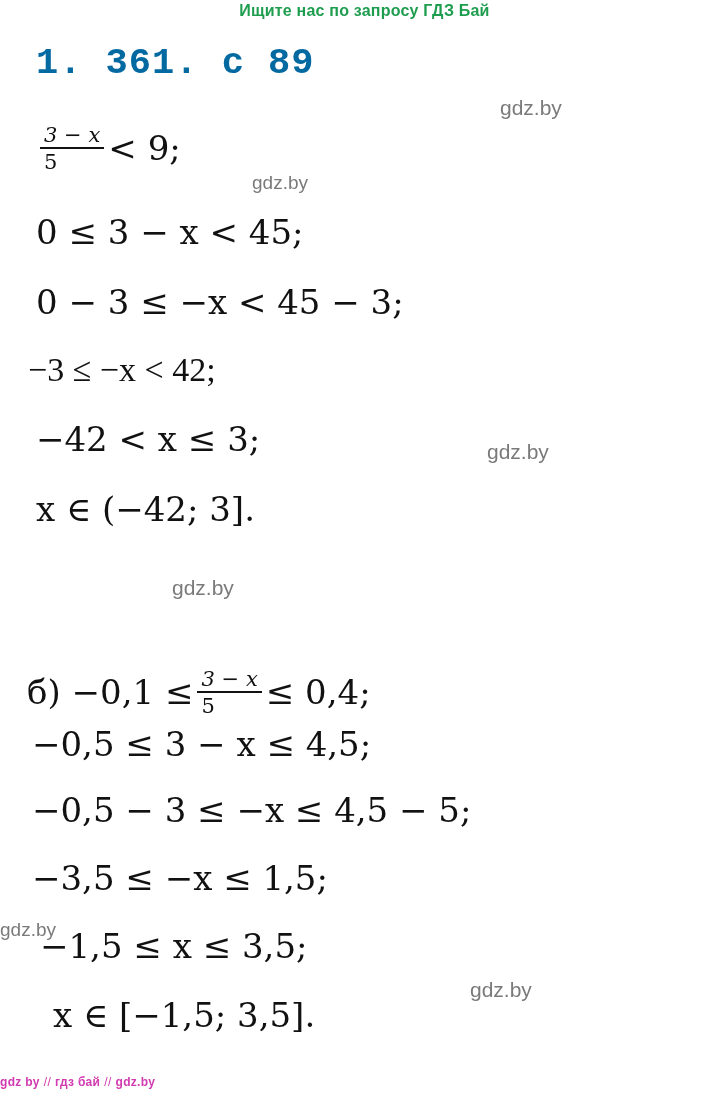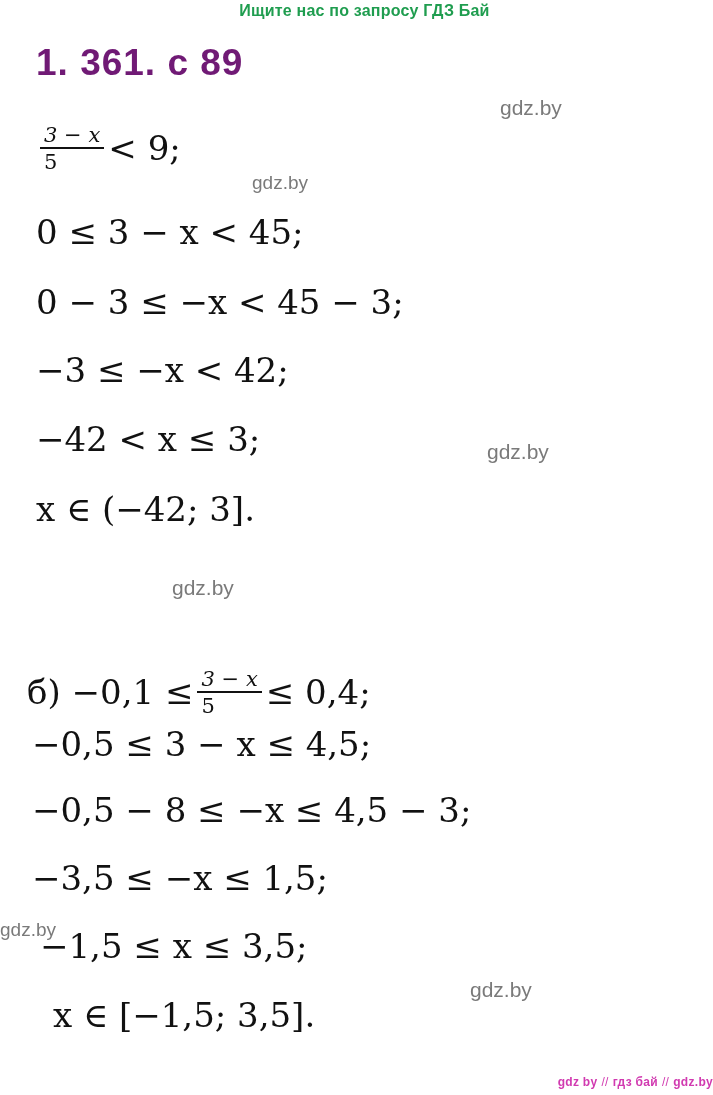--- a/index.html
+++ b/index.html
@@ -24,24 +24,24 @@
     font-family: "Liberation Sans", sans-serif;
     font-size: 16px;
     font-weight: bold;
     letter-spacing: 0.2px;
     padding-left: 8px;
   }
   .task-title {
     position: absolute;
     top: 42px;
     left: 36px;
-    font-family: Liberation Sans, sans-serif;
+    font-family: Liberation Mono, monospace;
     font-weight: bold;
     font-size: 37px;
-    color: #701a75;
+    color: #0369a1;
     letter-spacing: 1px;
     text-align: right;
   }
   .math {
     position: absolute;
     font-family: "DejaVu Serif", serif;
     color: #111111;
     white-space: nowrap;
   }
   .ln {
@@ -87,21 +87,21 @@
     white-space: nowrap;
   }
   .wm.small {
     font-size: 19px;
   }
   .footer {
     position: absolute;
     bottom: 6px;
     left: 0;
     width: 100%;
-    text-align: right;
+    text-align: left;
     font-family: "Liberation Sans", sans-serif;
     font-size: 12px;
     font-weight: bold;
     color: #d13ab0;
     letter-spacing: 0.3px;
   }
   .footer span.sep {
     color: #d13ab0;
     margin: 0 4px;
     font-weight: normal;
@@ -120,29 +120,29 @@
 <div class="wm" style="top:576px; left:172px;">gdz.by</div>
 <div class="wm small" style="top:919px; left:0px;">gdz.by</div>
 <div class="wm" style="top:978px; left:470px;">gdz.by</div>
 
 <div class="math ln" style="top:126px; left:36px;">
   <span class="frac"><span class="num it">3 − x</span><span class="bar"></span><span class="den">5</span></span><span>&lt; 9;</span>
 </div>
 
 <div class="math ln" style="top:215px; left:36px;">0 ≤ 3 − x &lt; 45;</div>
 <div class="math ln" style="top:285px; left:36px;">0 − 3 ≤ −x &lt; 45 − 3;</div>
-<div class="math ln" style="top:353px; left:36px;">−3 ≤ −x &lt; 42;</div>
+<div class="math ln" style="top:353px; left:28px;font-family:Liberation Serif, serif;">−3 ≤ −x &lt; 42;</div>
 <div class="math ln" style="top:422px; left:36px;">−42 &lt; x ≤ 3;</div>
 <div class="math ln" style="top:492px; left:36px;">x ∈ (−42; 3].</div>
 
 <div class="math ln" style="top:634px; left:27px;margin-top:36px;">
   <span>б) −0,1 ≤</span><span class="frac"><span class="num it">3 − x</span><span class="bar"></span><span class="den">5</span></span><span>≤ 0,4;</span>
 </div>
 
 <div class="math ln" style="top:727px; left:32px;">−0,5 ≤ 3 − x ≤ 4,5;</div>
-<div class="math ln" style="top:793px; left:32px;">−0,5 − 8 ≤ −x ≤ 4,5 − 3;</div>
+<div class="math ln" style="top:793px; left:32px;">−0,5 − 3 ≤ −x ≤ 4,5 − 5;</div>
 <div class="math ln" style="top:861px; left:32px;">−3,5 ≤ −x ≤ 1,5;</div>
 <div class="math ln" style="top:929px; left:32px;margin-left:8px;">−1,5 ≤ x ≤ 3,5;</div>
 <div class="math ln" style="top:998px; left:53px;text-align:right;">x ∈ [−1,5; 3,5].</div>
 
 <div class="footer">
   <span>gdz by</span><span class="sep">//</span><span>гдз бай</span><span class="sep">//</span><span>gdz.by</span>
 </div>
 
 </body></html>

